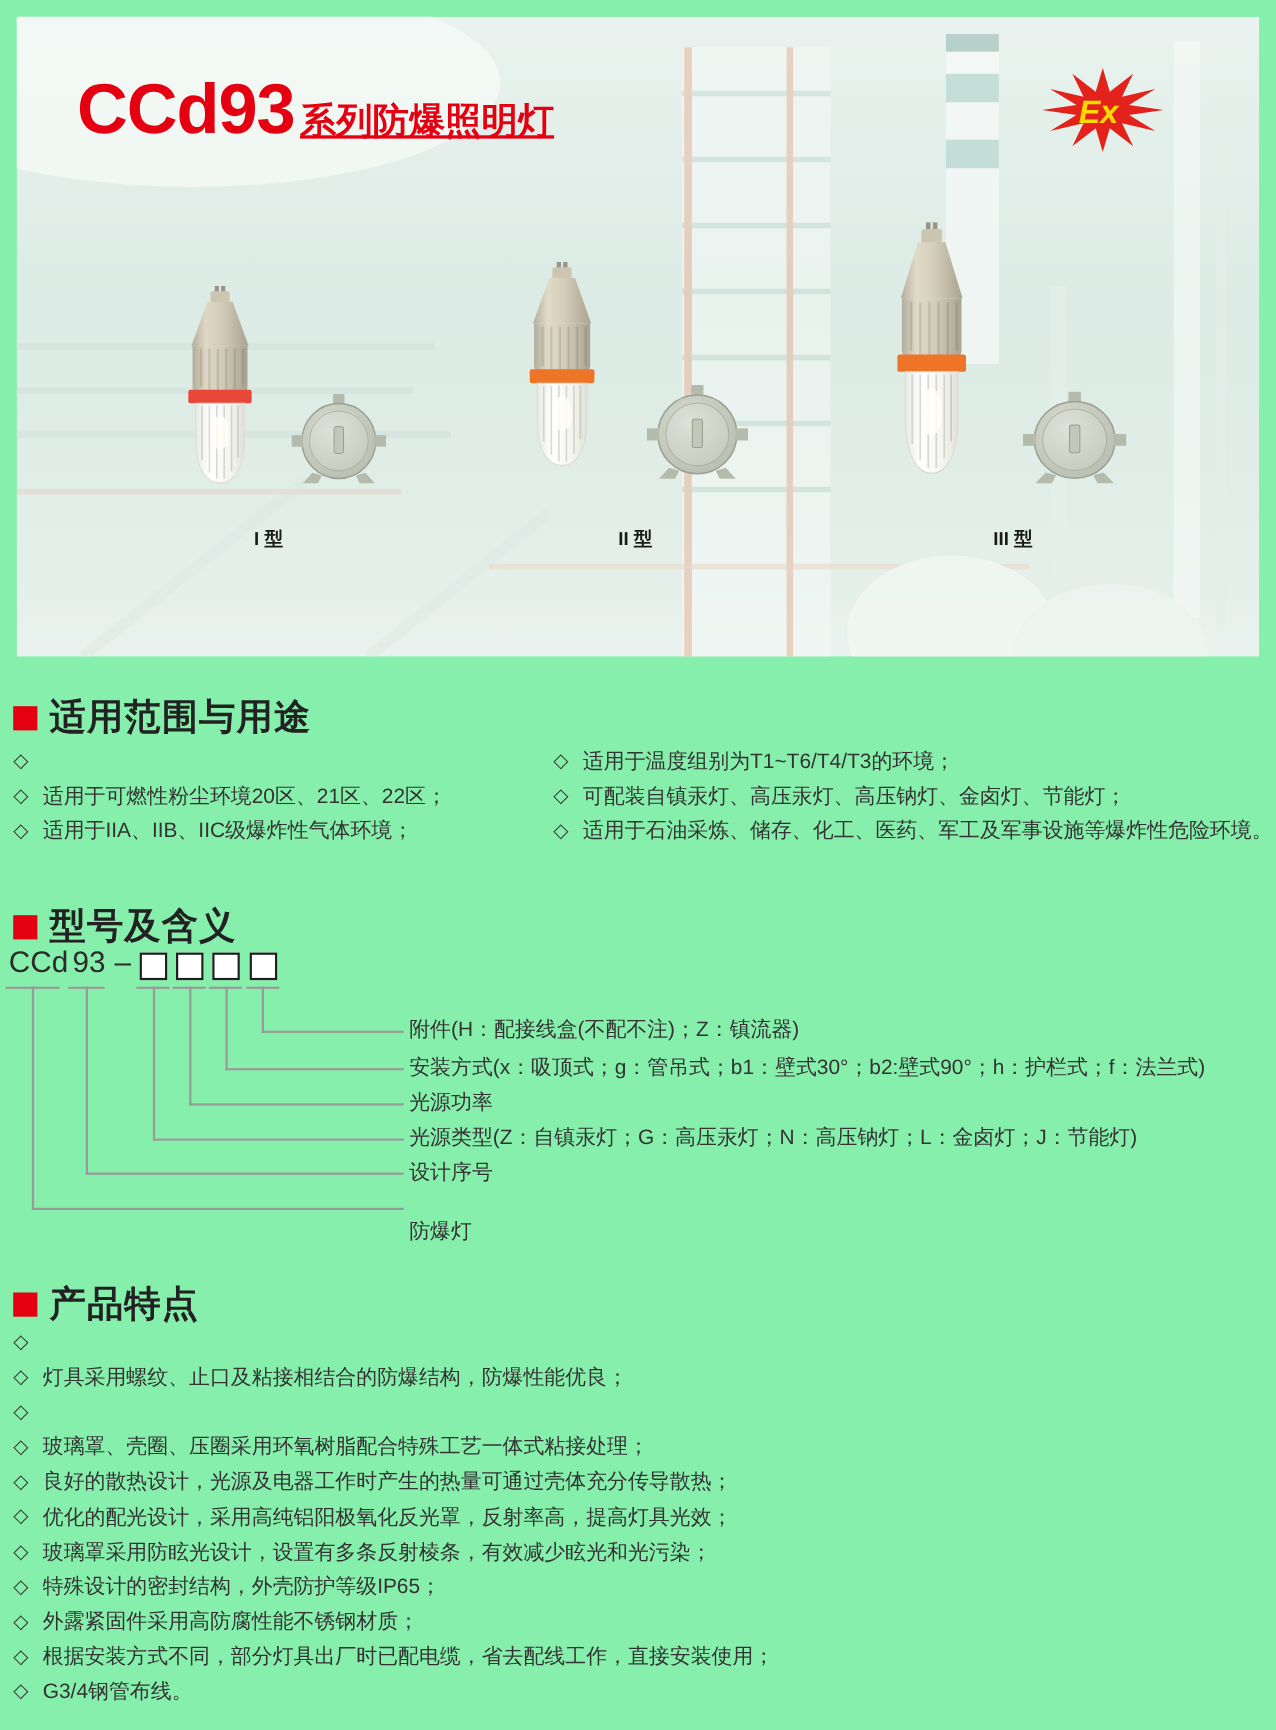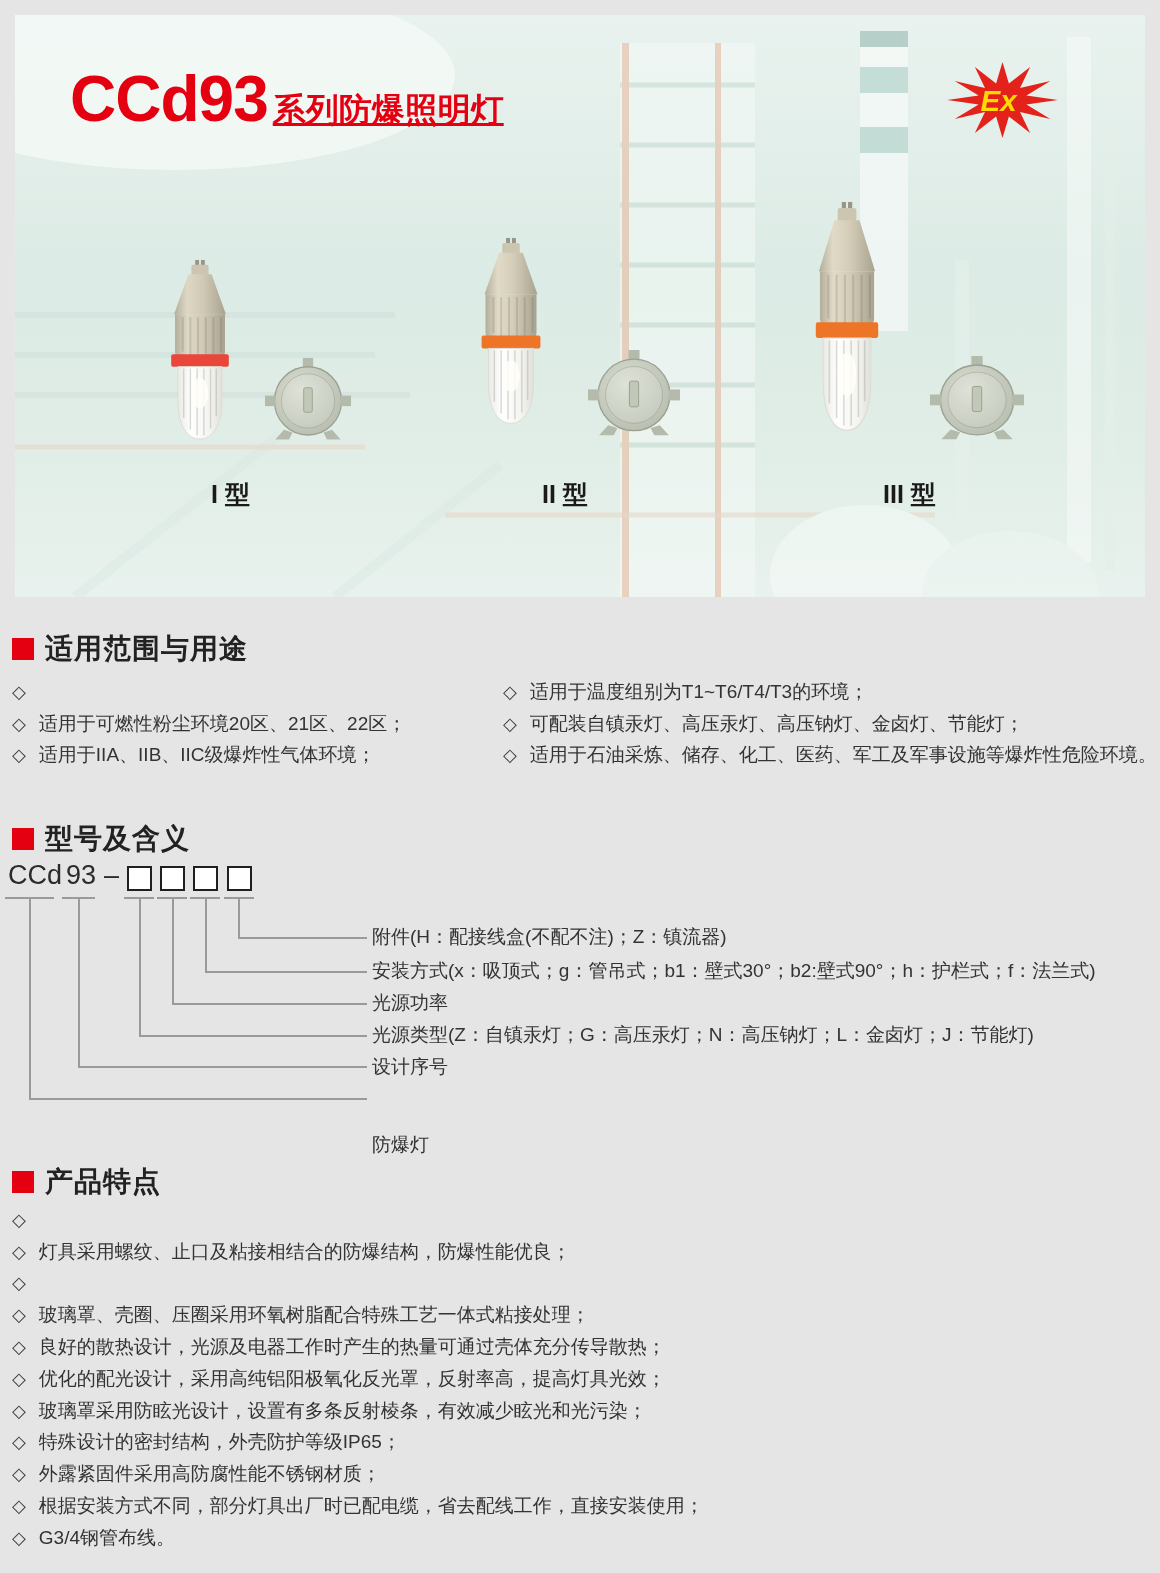--- a/index.html
+++ b/index.html
@@ -1,32 +1,32 @@
 <!DOCTYPE html>
 <html><head>
 <meta charset="utf-8">
 <style>
   html,body{margin:0;padding:0;background:#ffffff;}
-  .page{position:relative;width:1160px;height:1573px;background:#e5e5e5;overflow:hidden;
+  .page{position:relative;width:1160px;height:1573px;background:#86efac;overflow:hidden;
         font-family:"Liberation Sans","DejaVu Sans",sans-serif;color:#333;}
 
   
   .hero{position:absolute;left:15px;top:15px;width:1130px;height:582px;overflow:hidden;}
   .hero-bg{position:absolute;left:0;top:0;width:100%;height:100%;}
   .hero-title{position:absolute;left:55px;top:52px;display:flex;align-items:baseline;color:#e50011;white-space:nowrap;}
   .hero-title .main{font-size:64px;font-weight:bold;letter-spacing:-1px;line-height:1;}
   .hero-title .sub{font-size:33px;font-weight:bold;margin-left:5px;line-height:1;text-decoration:underline;}
   .ex-star{position:absolute;left:930px;top:45px;width:115px;height:80px;}
   .lamp{position:absolute;}
-  .type-label{position:absolute;font-size:25px;font-weight:bold;color:#1a1a1a;white-space:nowrap;}
+  .type-label{position:absolute;font-size:17px;font-weight:bold;color:#1a1a1a;white-space:nowrap;margin-left:20px;}
 
   
   .sec-head{position:absolute;left:12px;display:flex;align-items:center;}
   .red-sq{width:22px;height:22px;background:#e50011;margin-right:11px;flex:none;}
-  .sec-title{font-size:28px;font-weight:bold;color:#222;letter-spacing:1px;white-space:nowrap;}
+  .sec-title{font-size:33px;font-weight:bold;color:#222;letter-spacing:1px;white-space:nowrap;}
 
   
   .blist{position:absolute;}
   .brow{display:flex;align-items:center;height:31.8px;white-space:nowrap;}
   .dia{font-size:18px;color:#3a3a3a;margin-right:13px;flex:none;}
   .btxt{font-size:19px;color:#333;}
 
   
   .diagram{position:absolute;left:0;top:0;width:1160px;height:1573px;pointer-events:none;}
   .code-txt{position:absolute;font-size:27px;color:#2b2b2b;white-space:nowrap;line-height:1;}
@@ -279,21 +279,21 @@
     <div class="lshape" style="left:172px;top:897px;width:193px;height:106px"></div>
     <div class="lshape" style="left:139px;top:897px;width:226px;height:138px"></div>
     <div class="lshape" style="left:78px;top:897px;width:287px;height:169px"></div>
     <div class="lshape" style="left:29px;top:897px;width:336px;height:201px"></div>
 
     <div class="dlabel" style="top:926px">附件(H：配接线盒(不配不注)；Z：镇流器)</div>
     <div class="dlabel" style="top:960px">安装方式(x：吸顶式；g：管吊式；b1：壁式30°；b2:壁式90°；h：护栏式；f：法兰式)</div>
     <div class="dlabel" style="top:992px">光源功率</div>
     <div class="dlabel" style="top:1024px">光源类型(Z：自镇汞灯；G：高压汞灯；N：高压钠灯；L：金卤灯；J：节能灯)</div>
     <div class="dlabel" style="top:1056px">设计序号</div>
-    <div class="dlabel" style="top:1134px">防爆灯</div>
+    <div class="dlabel" style="top:1109px">防爆灯</div>
   </div>
 
   <div class="sec-head" style="top:1163px">
     <div class="red-sq"></div>
     <div class="sec-title">产品特点</div>
   </div>
 
   <div class="blist" style="left:12px;top:1204px">
     <div class="brow">
       <span class="dia">◇</span>

